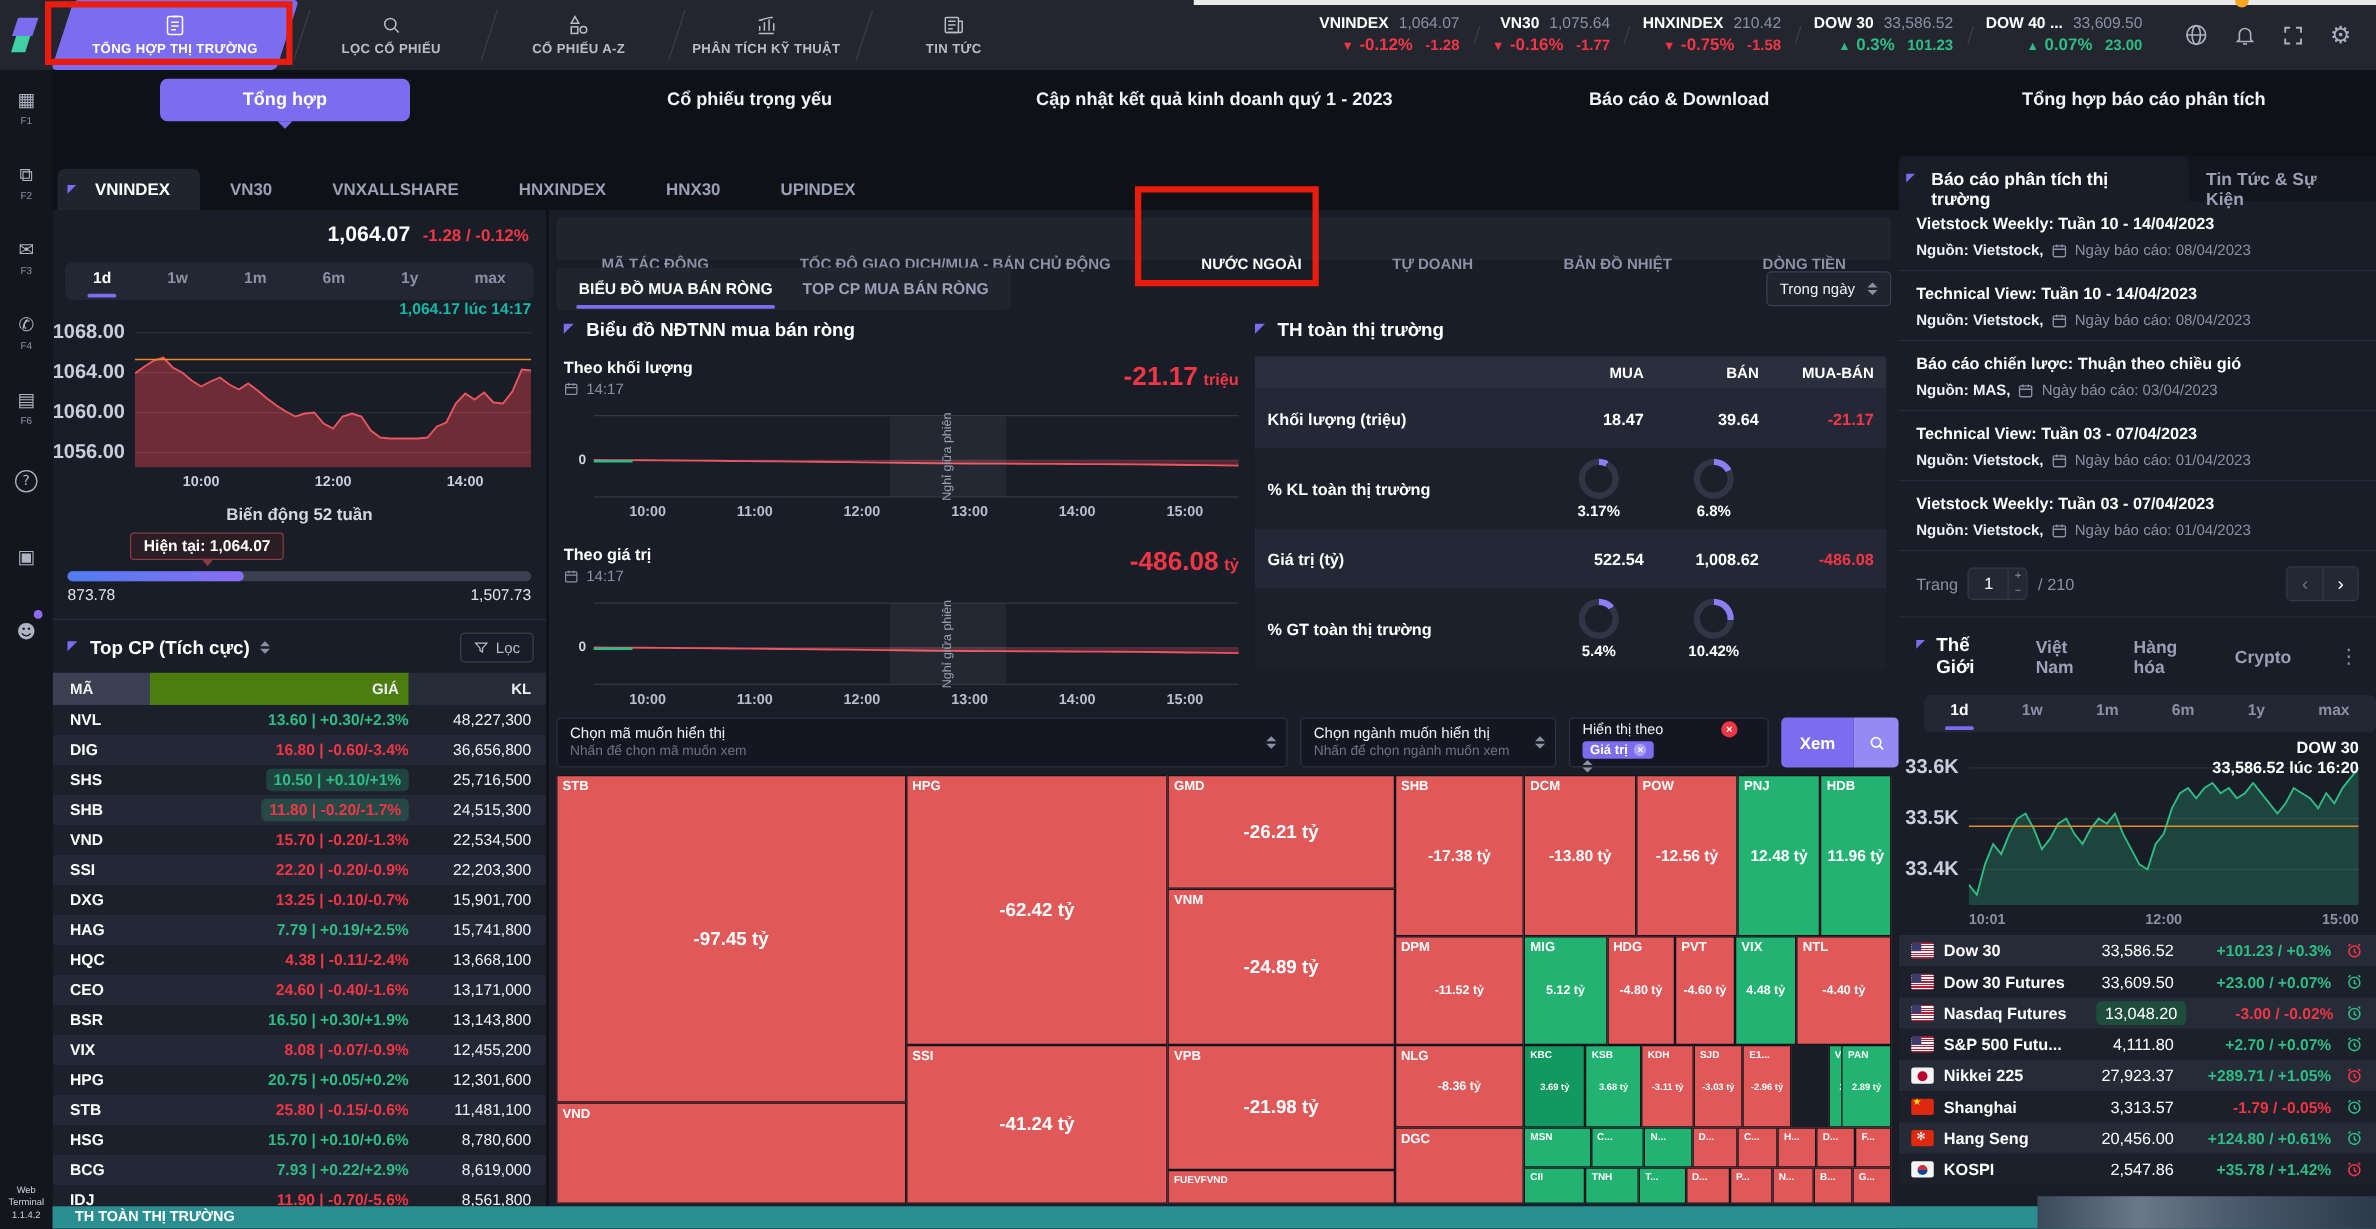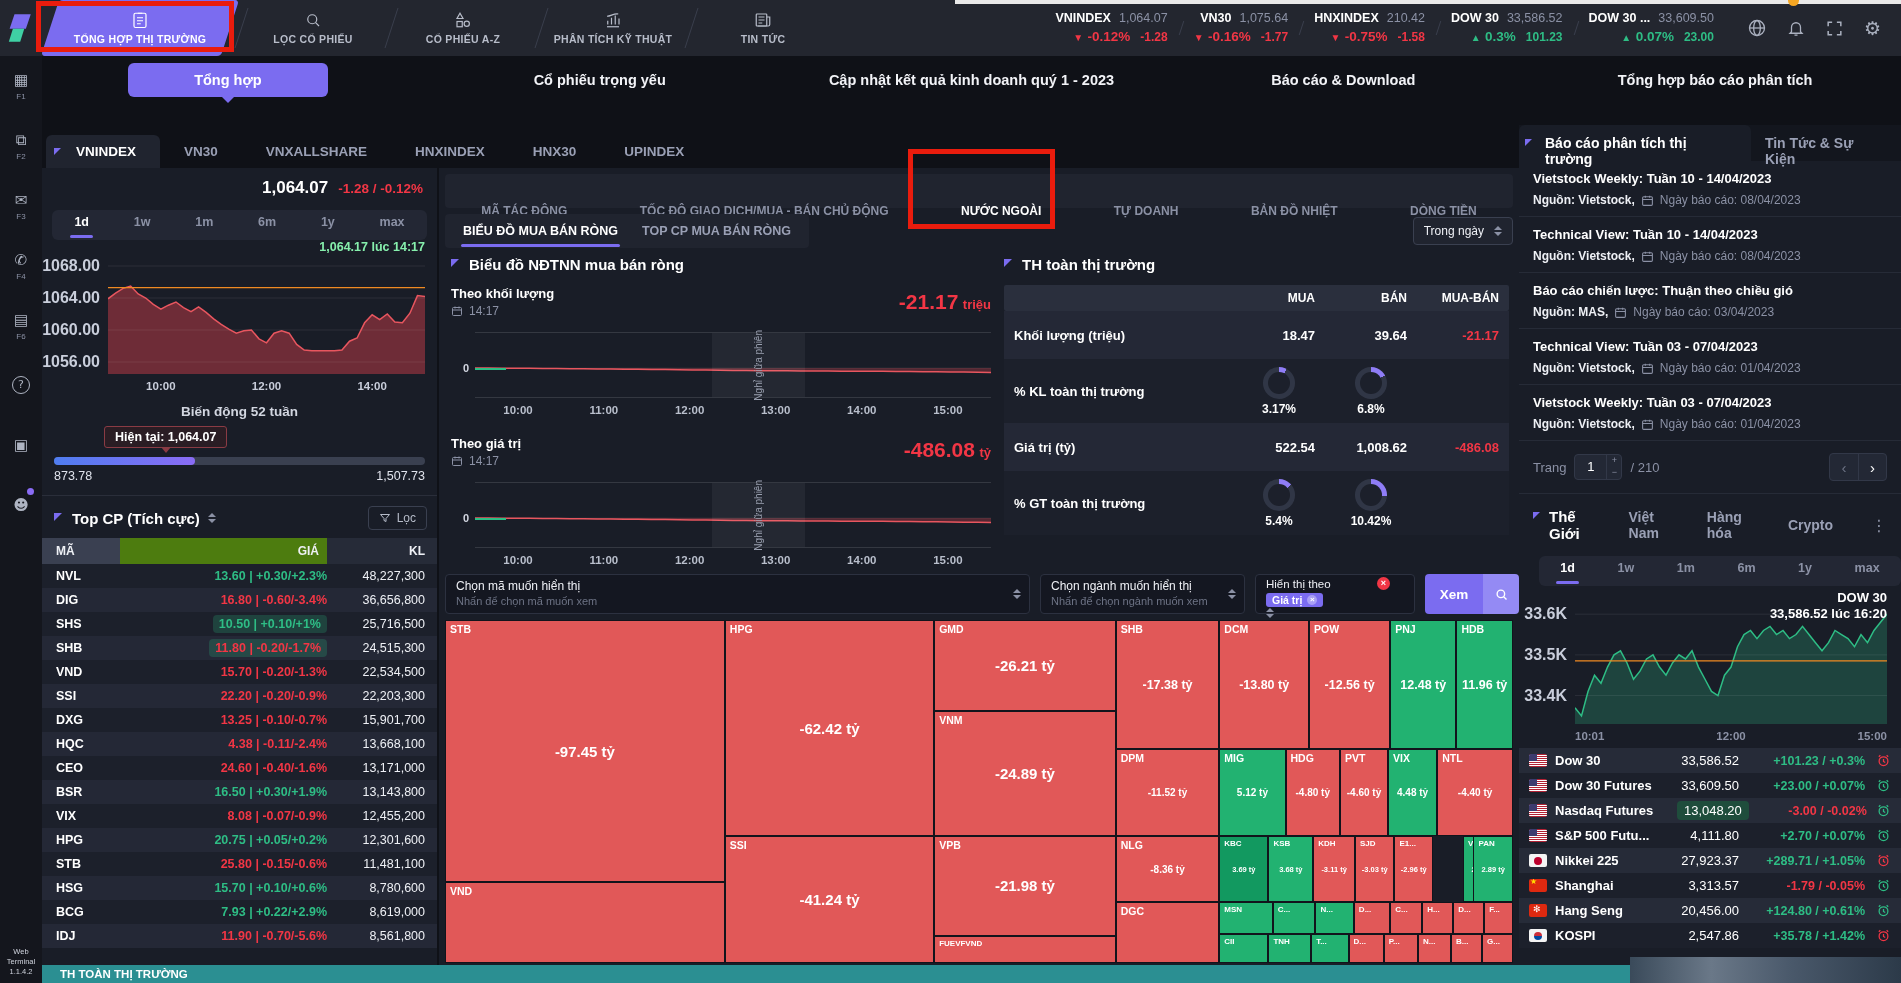--- a/index.html
+++ b/index.html
@@ -54,21 +54,21 @@
   .lprice .p { color:#fff; font-weight:bold; font-size:17px; }
   .lprice .c { color:#f23645; font-weight:bold; font-size:13.5px; }
   .tfbar { position:absolute; left:10px; right:10px; height:30px; background:#232734; border-radius:6px; display:flex; align-items:flex-start; justify-content:space-around; }
   .lpanel .tfbar { top:42px; }
   .tf { color:#8b91a5; font-size:12.5px; font-weight:bold; position:relative; padding:5px 8px; cursor:pointer; }
   .tf.active { color:#fff; }
   .tf.active::after { content:''; position:absolute; left:4px; right:4px; bottom:-4px; height:3px; background:#7b6cf0; border-radius:2px; }
   .lchart { position:absolute; top:86px; left:66px; right:12px; height:120px; }
   .lchart svg, .fchart svg, .wplot svg { width:100%; height:100%; display:block; }
   .ylab { position:absolute; right:100%; margin-right:8px; transform:translateY(-50%); color:#c9cedb; font-size:16px; font-weight:bold; white-space:nowrap; }
-  .lastlab { position:absolute; right:0; top:-14px; color:#86efac; font-weight:bold; font-size:12.5px; }
+  .lastlab { position:absolute; right:0; top:-14px; color:#14b8a6; font-weight:bold; font-size:12.5px; }
   .lchart-x { position:absolute; top:212px; left:66px; right:12px; display:flex; justify-content:space-around; color:#c9cedb; font-size:11.5px; font-weight:bold; }
   .bd52 { position:absolute; top:236px; left:0; right:0; text-align:center; color:#d2d6e0; font-weight:bold; font-size:13.5px; }
   .tooltip52 { position:absolute; top:258px; left:62px; background:#2a1d24; border:1px solid #8a3b44; border-radius:3px; padding:3px 10px; color:#fff; font-weight:bold; font-size:12.5px; }
   .tooltip52::after { content:''; position:absolute; left:50%; bottom:-6px; margin-left:-5px; border-left:5px solid transparent; border-right:5px solid transparent; border-top:6px solid #8a3b44; }
   .slider { position:absolute; top:289px; left:12px; right:12px; height:8px; background:#3a4050; border-radius:4px; cursor:pointer; }
   .slider-fill { width:38%; height:100%; border-radius:4px; background:linear-gradient(90deg,#4f7df0,#8a6cf5); }
   .minmax { position:absolute; top:301px; left:12px; right:12px; display:flex; justify-content:space-between; color:#e0e3ec; font-size:12.5px; }
   .ldiv { position:absolute; top:327px; left:0; right:0; height:1px; background:#2a2e3a; }
   .tcp-head { position:absolute; top:338px; left:12px; right:10px; display:flex; align-items:center; }
   .sorticon { display:flex; flex-direction:column; gap:2px; margin-left:8px; cursor:pointer; }
@@ -311,21 +311,21 @@
           <span class="tname">DOW 30</span>
           <span class="tval">33,586.52</span>
         </div>
         <div class="tline2 up">
           <span><span class="arr">▲</span> <span class="pct">0.3%</span></span>
           <span class="abs">101.23</span>
         </div>
       </div>
         <div class="ticker">
         <div class="tline1">
-          <span class="tname">DOW 30 ...</span>
+          <span class="tname">DOW 40 ...</span>
           <span class="tval">33,609.50</span>
         </div>
         <div class="tline2 up">
           <span><span class="arr">▲</span> <span class="pct">0.07%</span></span>
           <span class="abs">23.00</span>
         </div>
       </div>
       </div>
     <div class="navicons">
       <svg width="20" height="20" viewBox="0 0 24 24" fill="none" stroke="currentColor" stroke-width="1.6">
@@ -458,20 +458,25 @@
           <div class="trow down">
           <span class="t-code">SSI</span>
           <span class="t-gia"><span class="val">22.20 | -0.20/-0.9%</span></span>
           <span class="t-kl">22,203,300</span>
         </div>
           <div class="trow down">
           <span class="t-code">DXG</span>
           <span class="t-gia"><span class="val">13.25 | -0.10/-0.7%</span></span>
           <span class="t-kl">15,901,700</span>
         </div>
+          <div class="trow up">
+          <span class="t-code">HAG</span>
+          <span class="t-gia"><span class="val">7.79 | +0.19/+2.5%</span></span>
+          <span class="t-kl">15,741,800</span>
+        </div>
           <div class="trow down">
           <span class="t-code">HQC</span>
           <span class="t-gia"><span class="val">4.38 | -0.11/-2.4%</span></span>
           <span class="t-kl">13,668,100</span>
         </div>
           <div class="trow down">
           <span class="t-code">CEO</span>
           <span class="t-gia"><span class="val">24.60 | -0.40/-1.6%</span></span>
           <span class="t-kl">13,171,000</span>
         </div>

